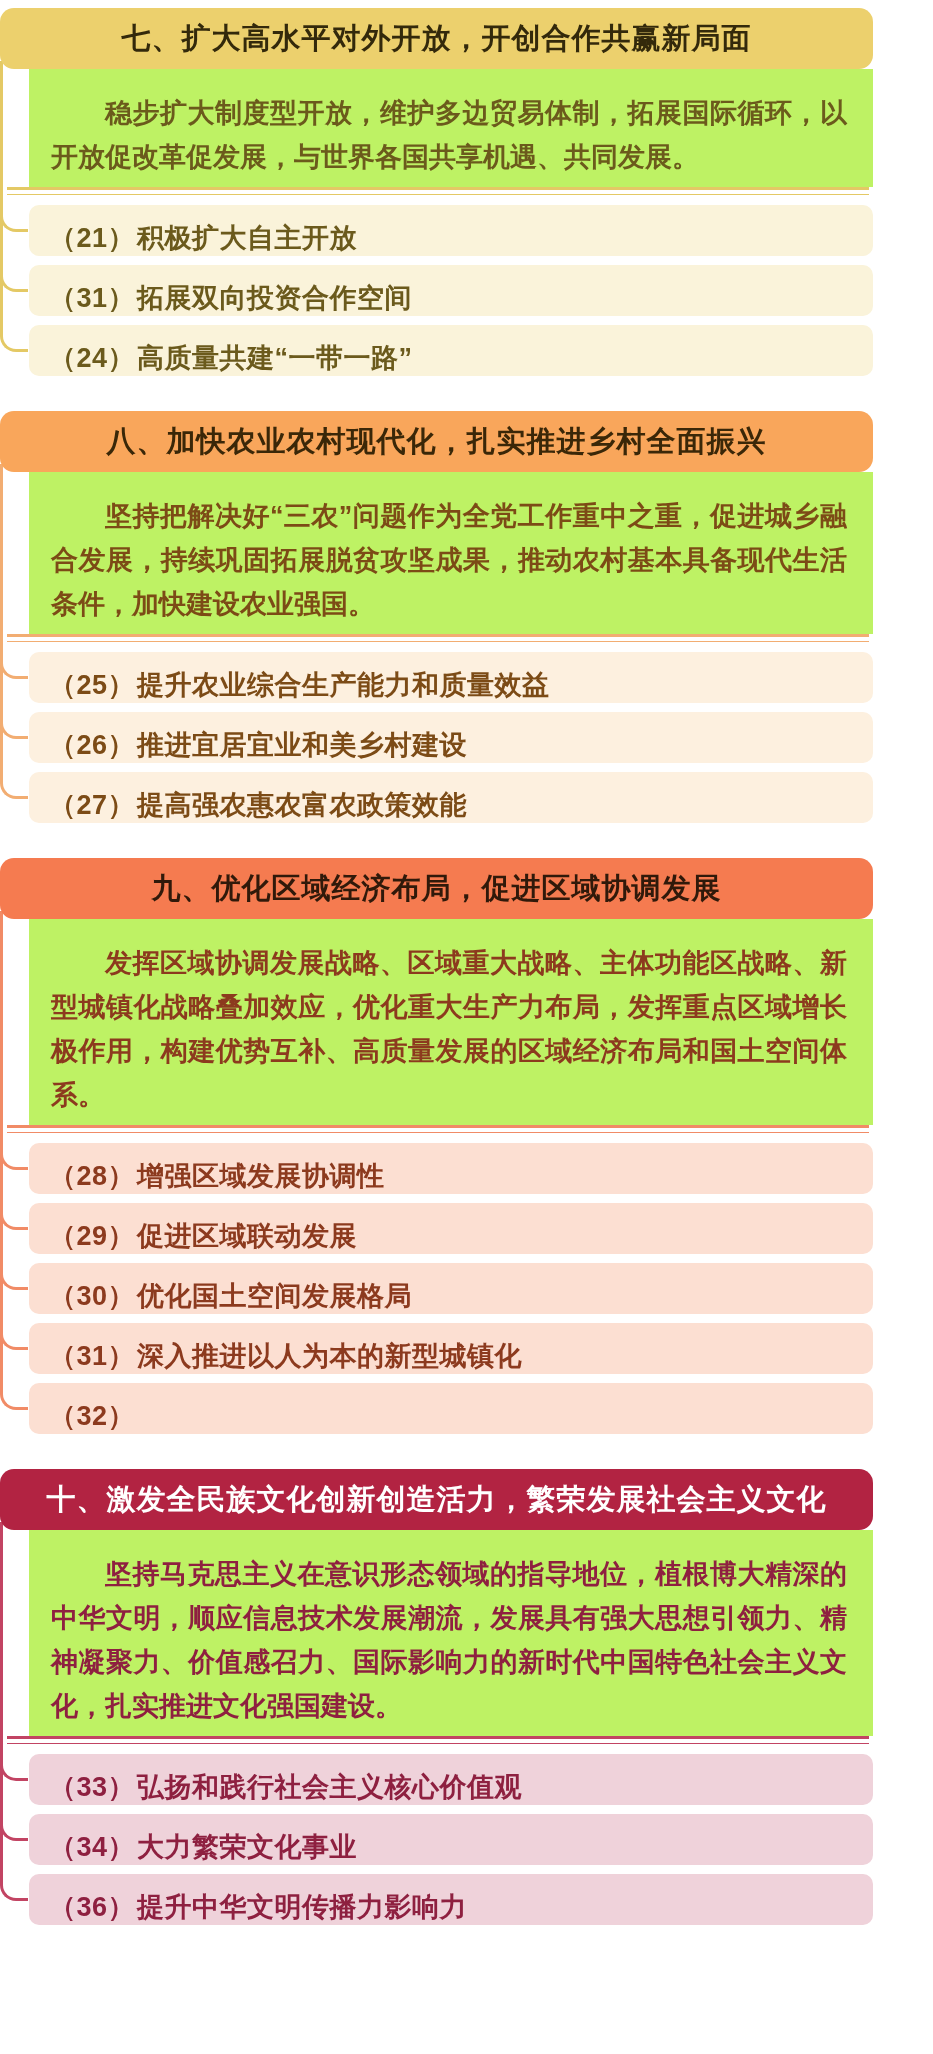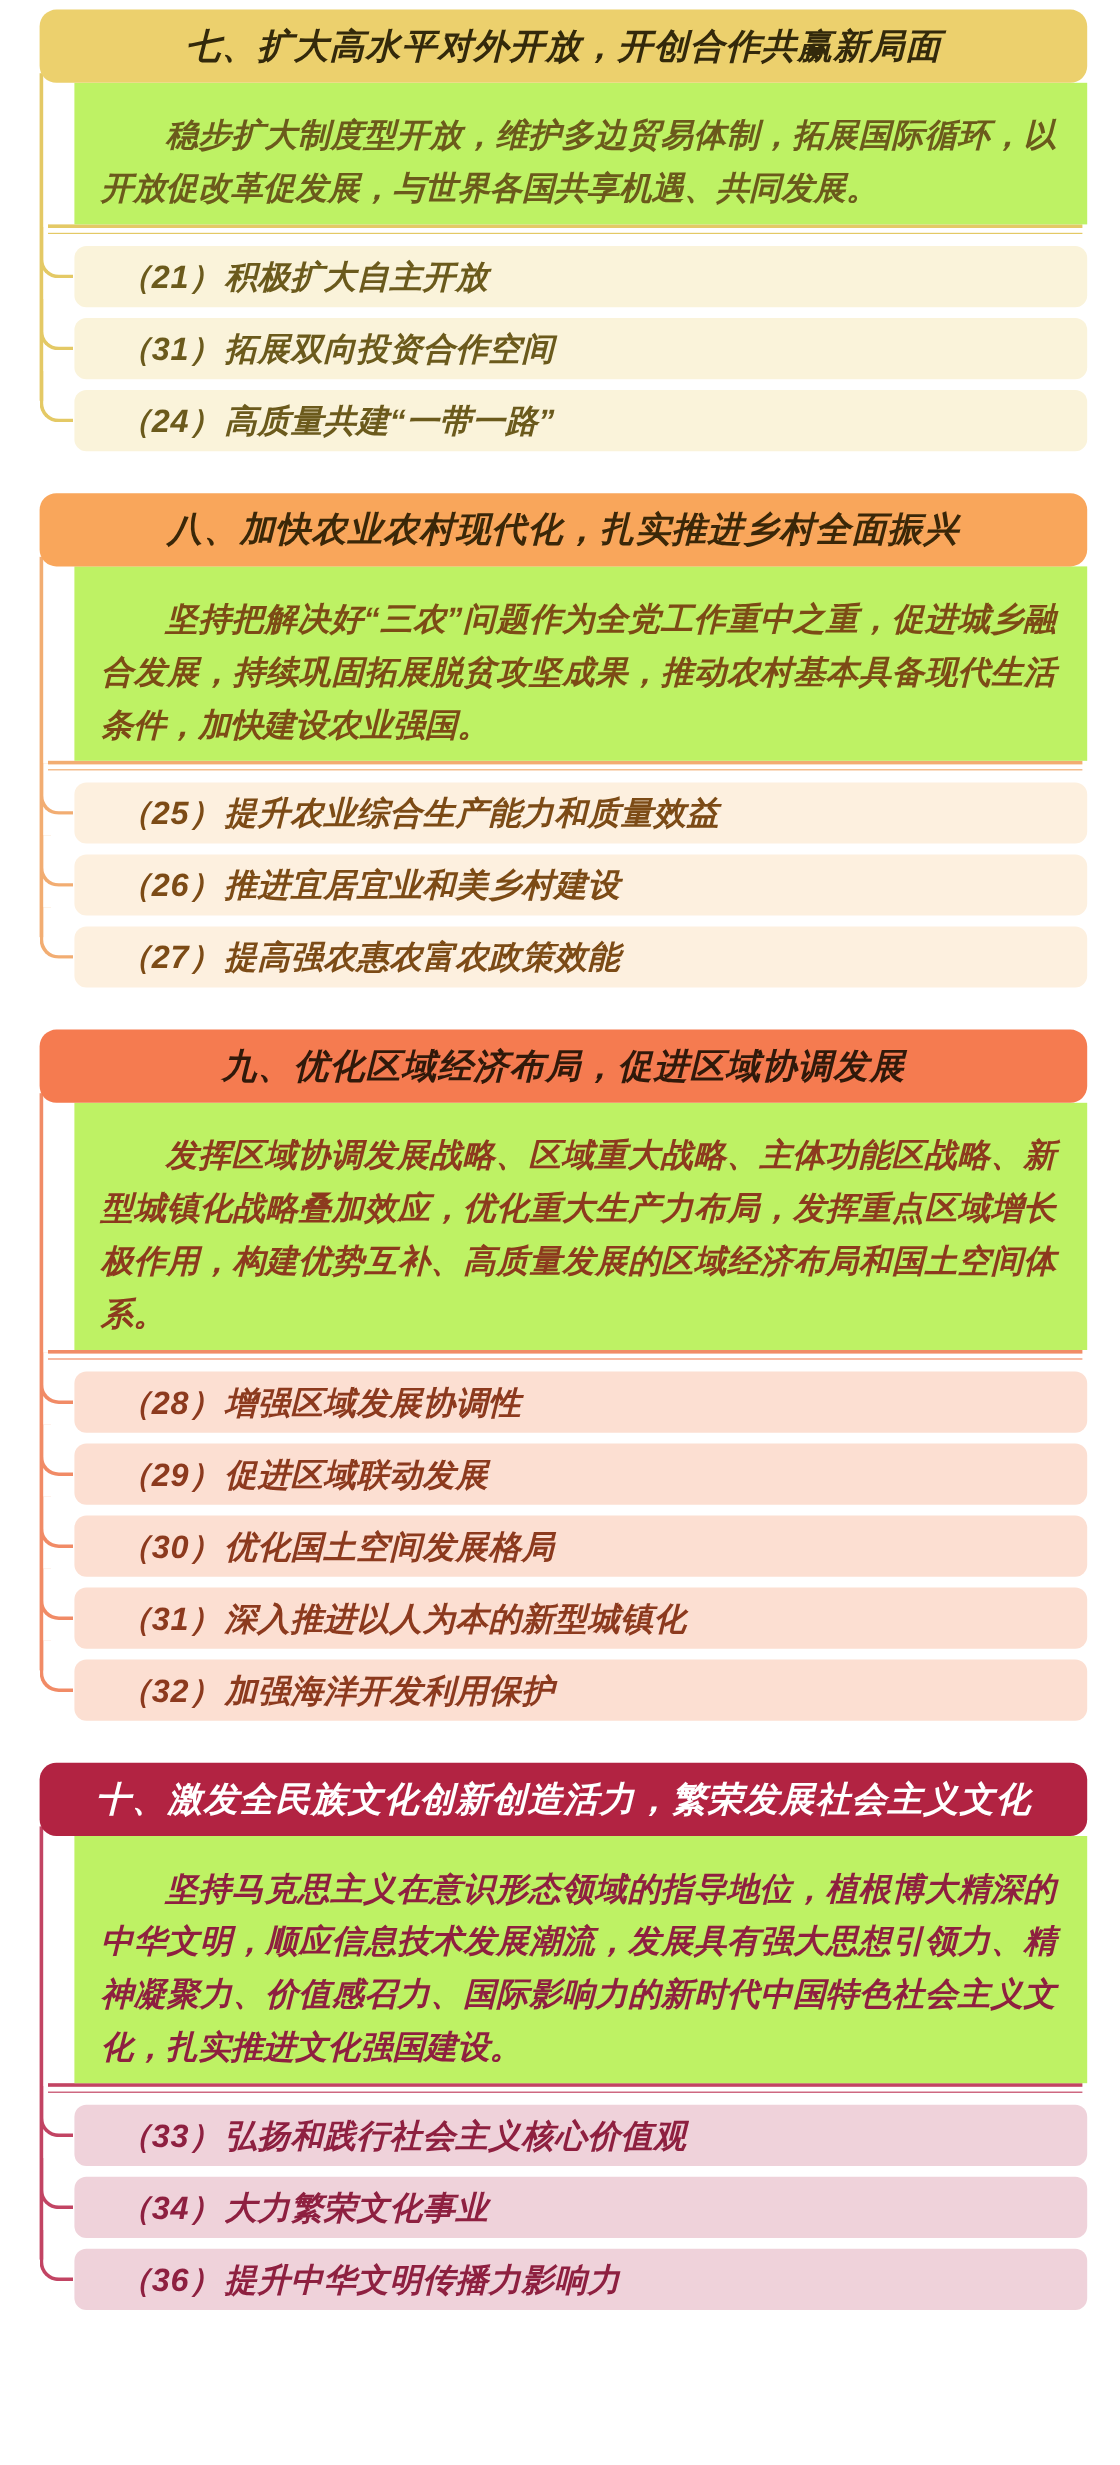--- a/index.html
+++ b/index.html
@@ -1,20 +1,20 @@
 <!DOCTYPE html>
 <html><head>
 <meta charset="utf-8">
 <style>
   html,body{margin:0;padding:0;}
   body{
     width:933px;height:2054px;background:#ffffff;overflow:hidden;
     font-family:"Liberation Sans","DejaVu Sans",sans-serif;font-weight:700;
   }
-  .sec{position:relative;margin-left:33px;width:873px;font-style:italic;}
+  .sec{position:relative;width:873px;}
   .sec.s1{margin-top:8px;}
   .sec.s2,.sec.s3,.sec.s4{margin-top:35px;}
 
   .s1{--hbg:#ecd06d;--htx:#33290b;--tx:#6b5a1c;--ibg:#faf3da;--ln:#e4c965;}
   .s2{--hbg:#f9a65b;--htx:#3a2708;--tx:#7c4b16;--ibg:#fdf0df;--ln:#f2ad72;}
   .s3{--hbg:#f57b50;--htx:#30190a;--tx:#8c3a1e;--ibg:#fcdfd2;--ln:#f18b66;}
   .s4{--hbg:#b22342;--htx:#ffffff;--tx:#8e2040;--ibg:#efd2da;--ln:#c24463;}
 
   .sec-header{
     position:relative;z-index:2;height:61px;border-radius:14px;
@@ -34,21 +34,21 @@
   }
   .sep-row{position:relative;height:6px;margin:0 4px 12px -22px;}
   .sep{
     height:4px;
     border-top:3px solid var(--ln);border-bottom:1px solid var(--ln);
   }
   .items{position:relative;}
   .item{
     position:relative;height:51px;margin-bottom:9px;border-radius:10px;
     background:var(--ibg);color:var(--tx);
-    display:flex;align-items:center;padding-left:37px;
+    display:flex;align-items:flex-end;padding-left:20px;
     font-size:27px;letter-spacing:0.5px;white-space:nowrap;
   }
   .item:last-child{margin-bottom:0;}
   .elbow{
     position:absolute;left:-29px;top:-16px;width:25px;height:calc(50% + 14px);
     border-left:3px solid var(--ln);border-bottom:3px solid var(--ln);
     border-bottom-left-radius:16px;z-index:0;
   }
   .item-num{margin-right:2px;}
 </style>
@@ -142,21 +142,20 @@
         <span class="item-text">优化国土空间发展格局</span>
       </div>
       <div class="item">
         <div class="elbow"></div>
         <span class="item-num">（31）</span>
         <span class="item-text">深入推进以人为本的新型城镇化</span>
       </div>
       <div class="item">
         <div class="elbow"></div>
         <span class="item-num">（32）</span>
-        <span class="item-text">加强海洋开发利用保护</span>
       </div>
     </div>
   </div>
 </div>
 
 <div class="sec s4">
   <div class="sec-header">
     <span>十、激发全民族文化创新创造活力，繁荣发展社会主义文化</span>
   </div>
   <div class="sec-body">

